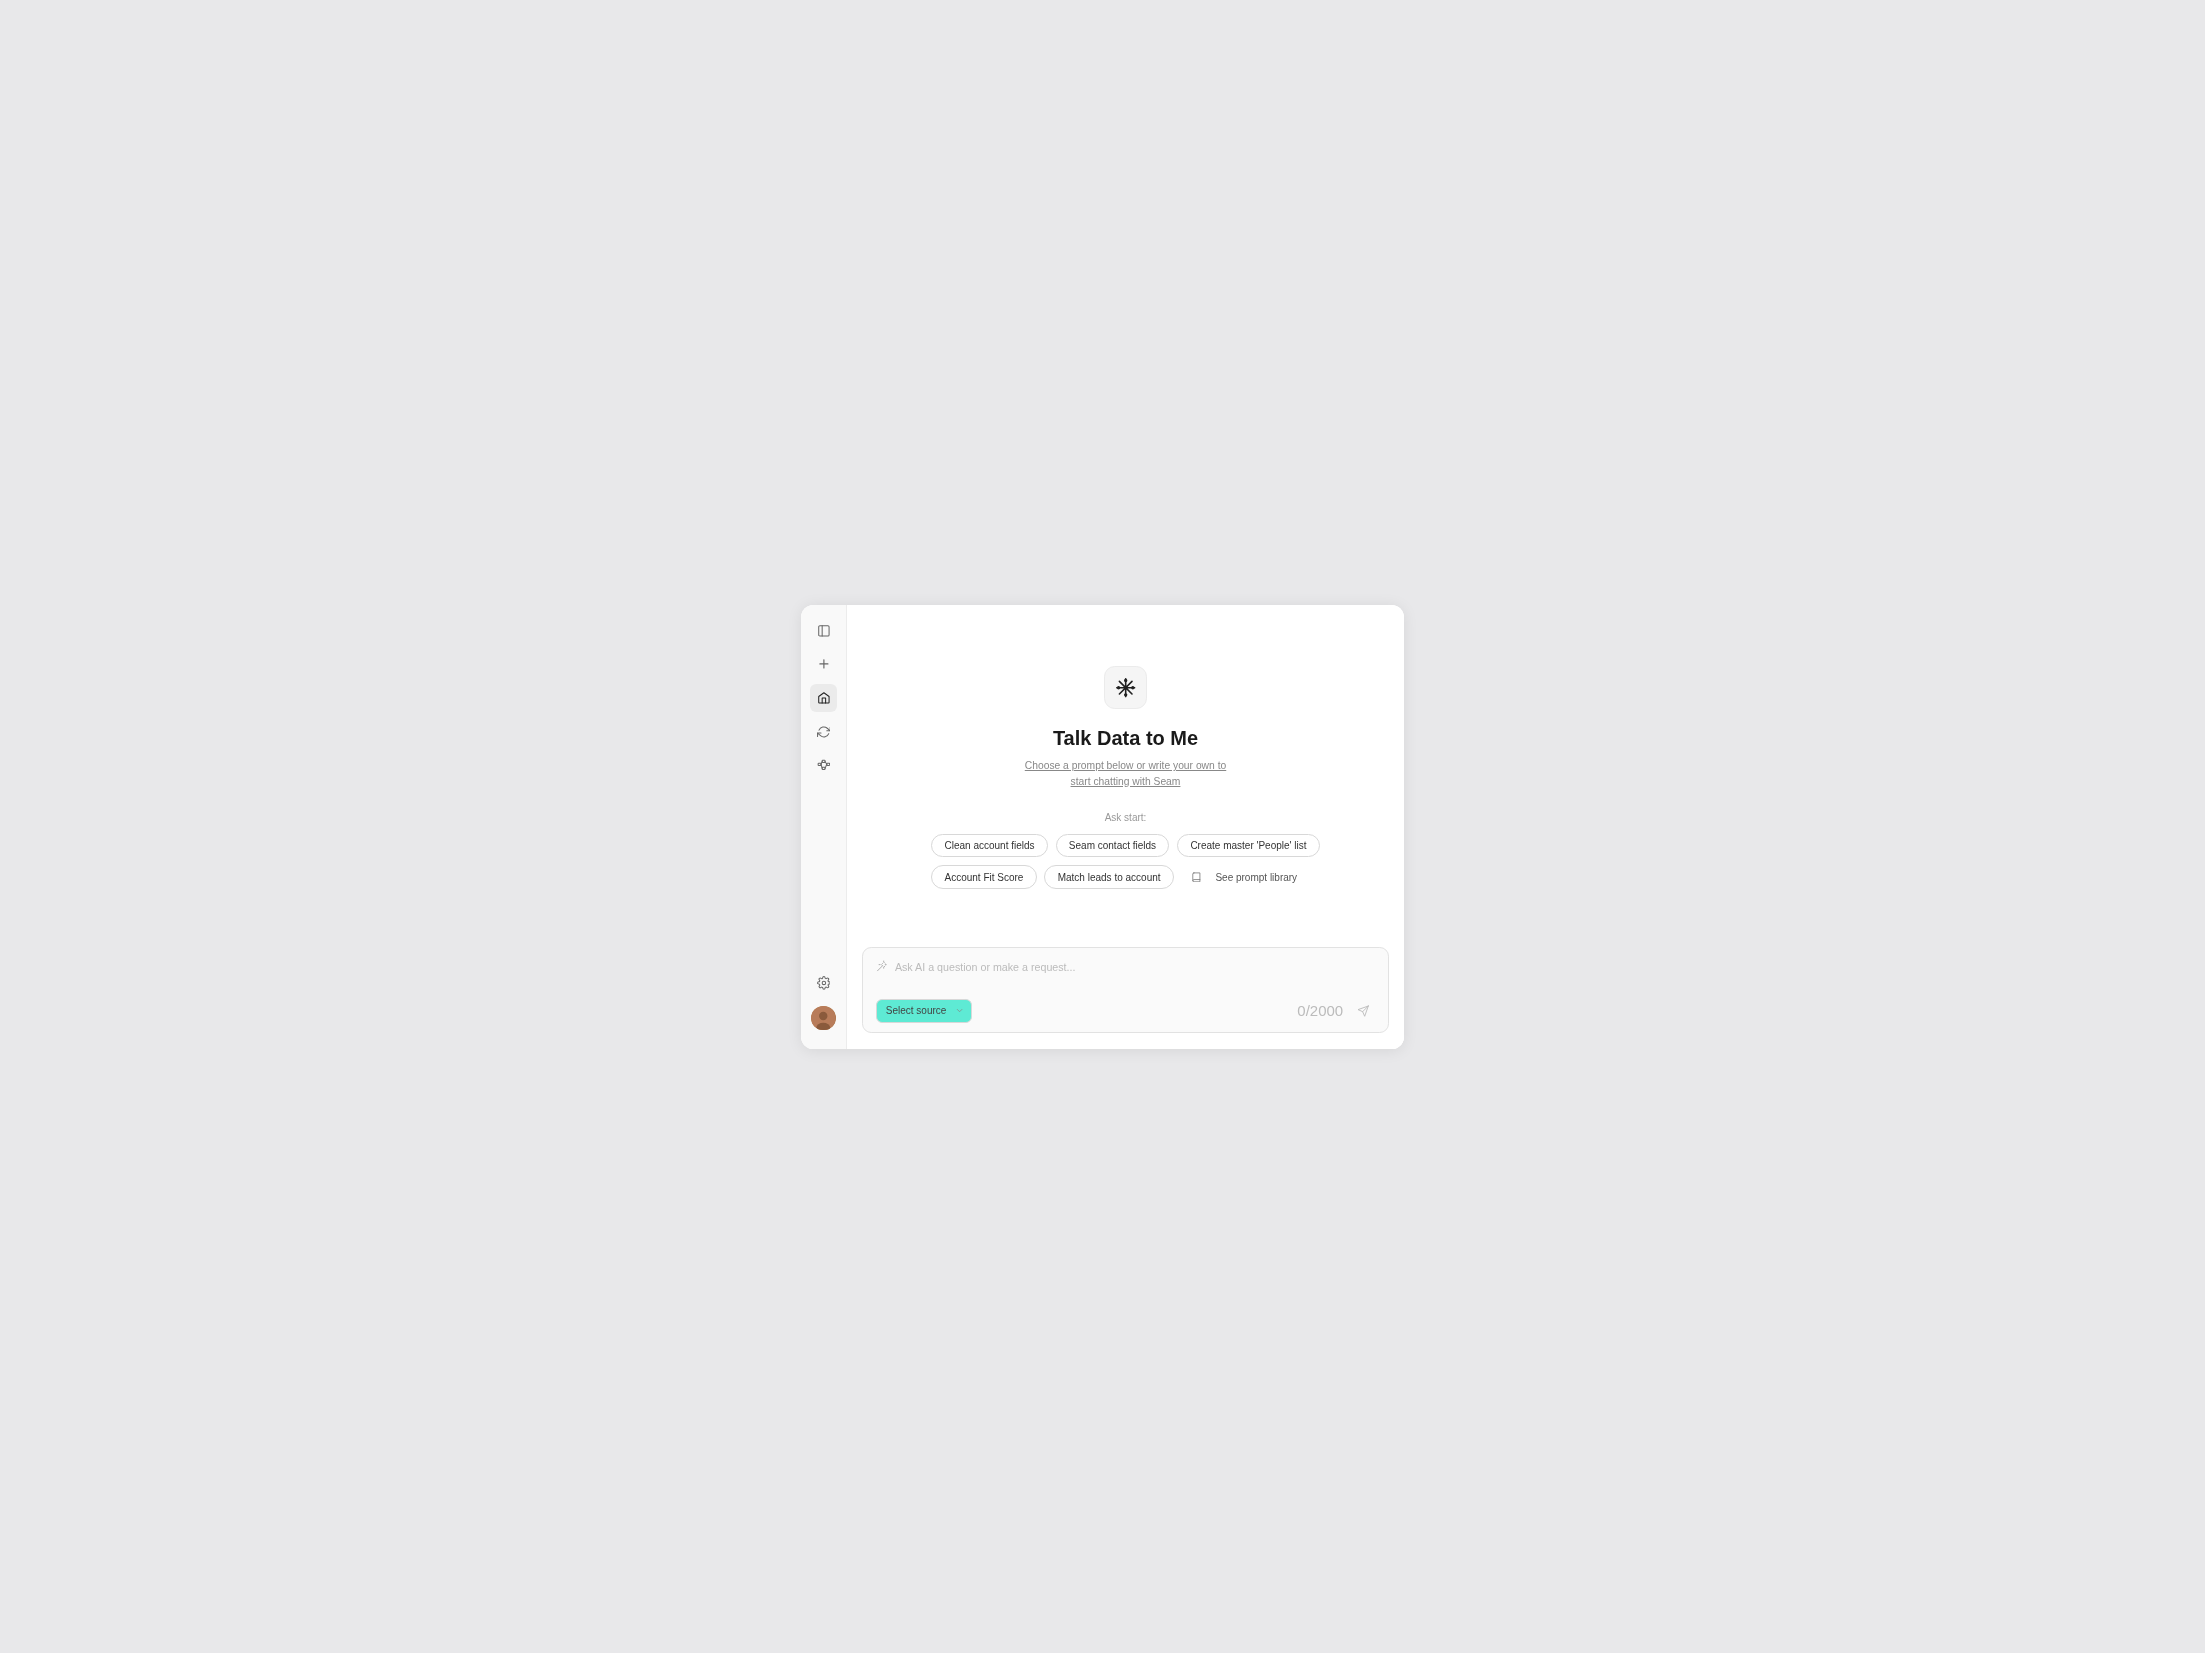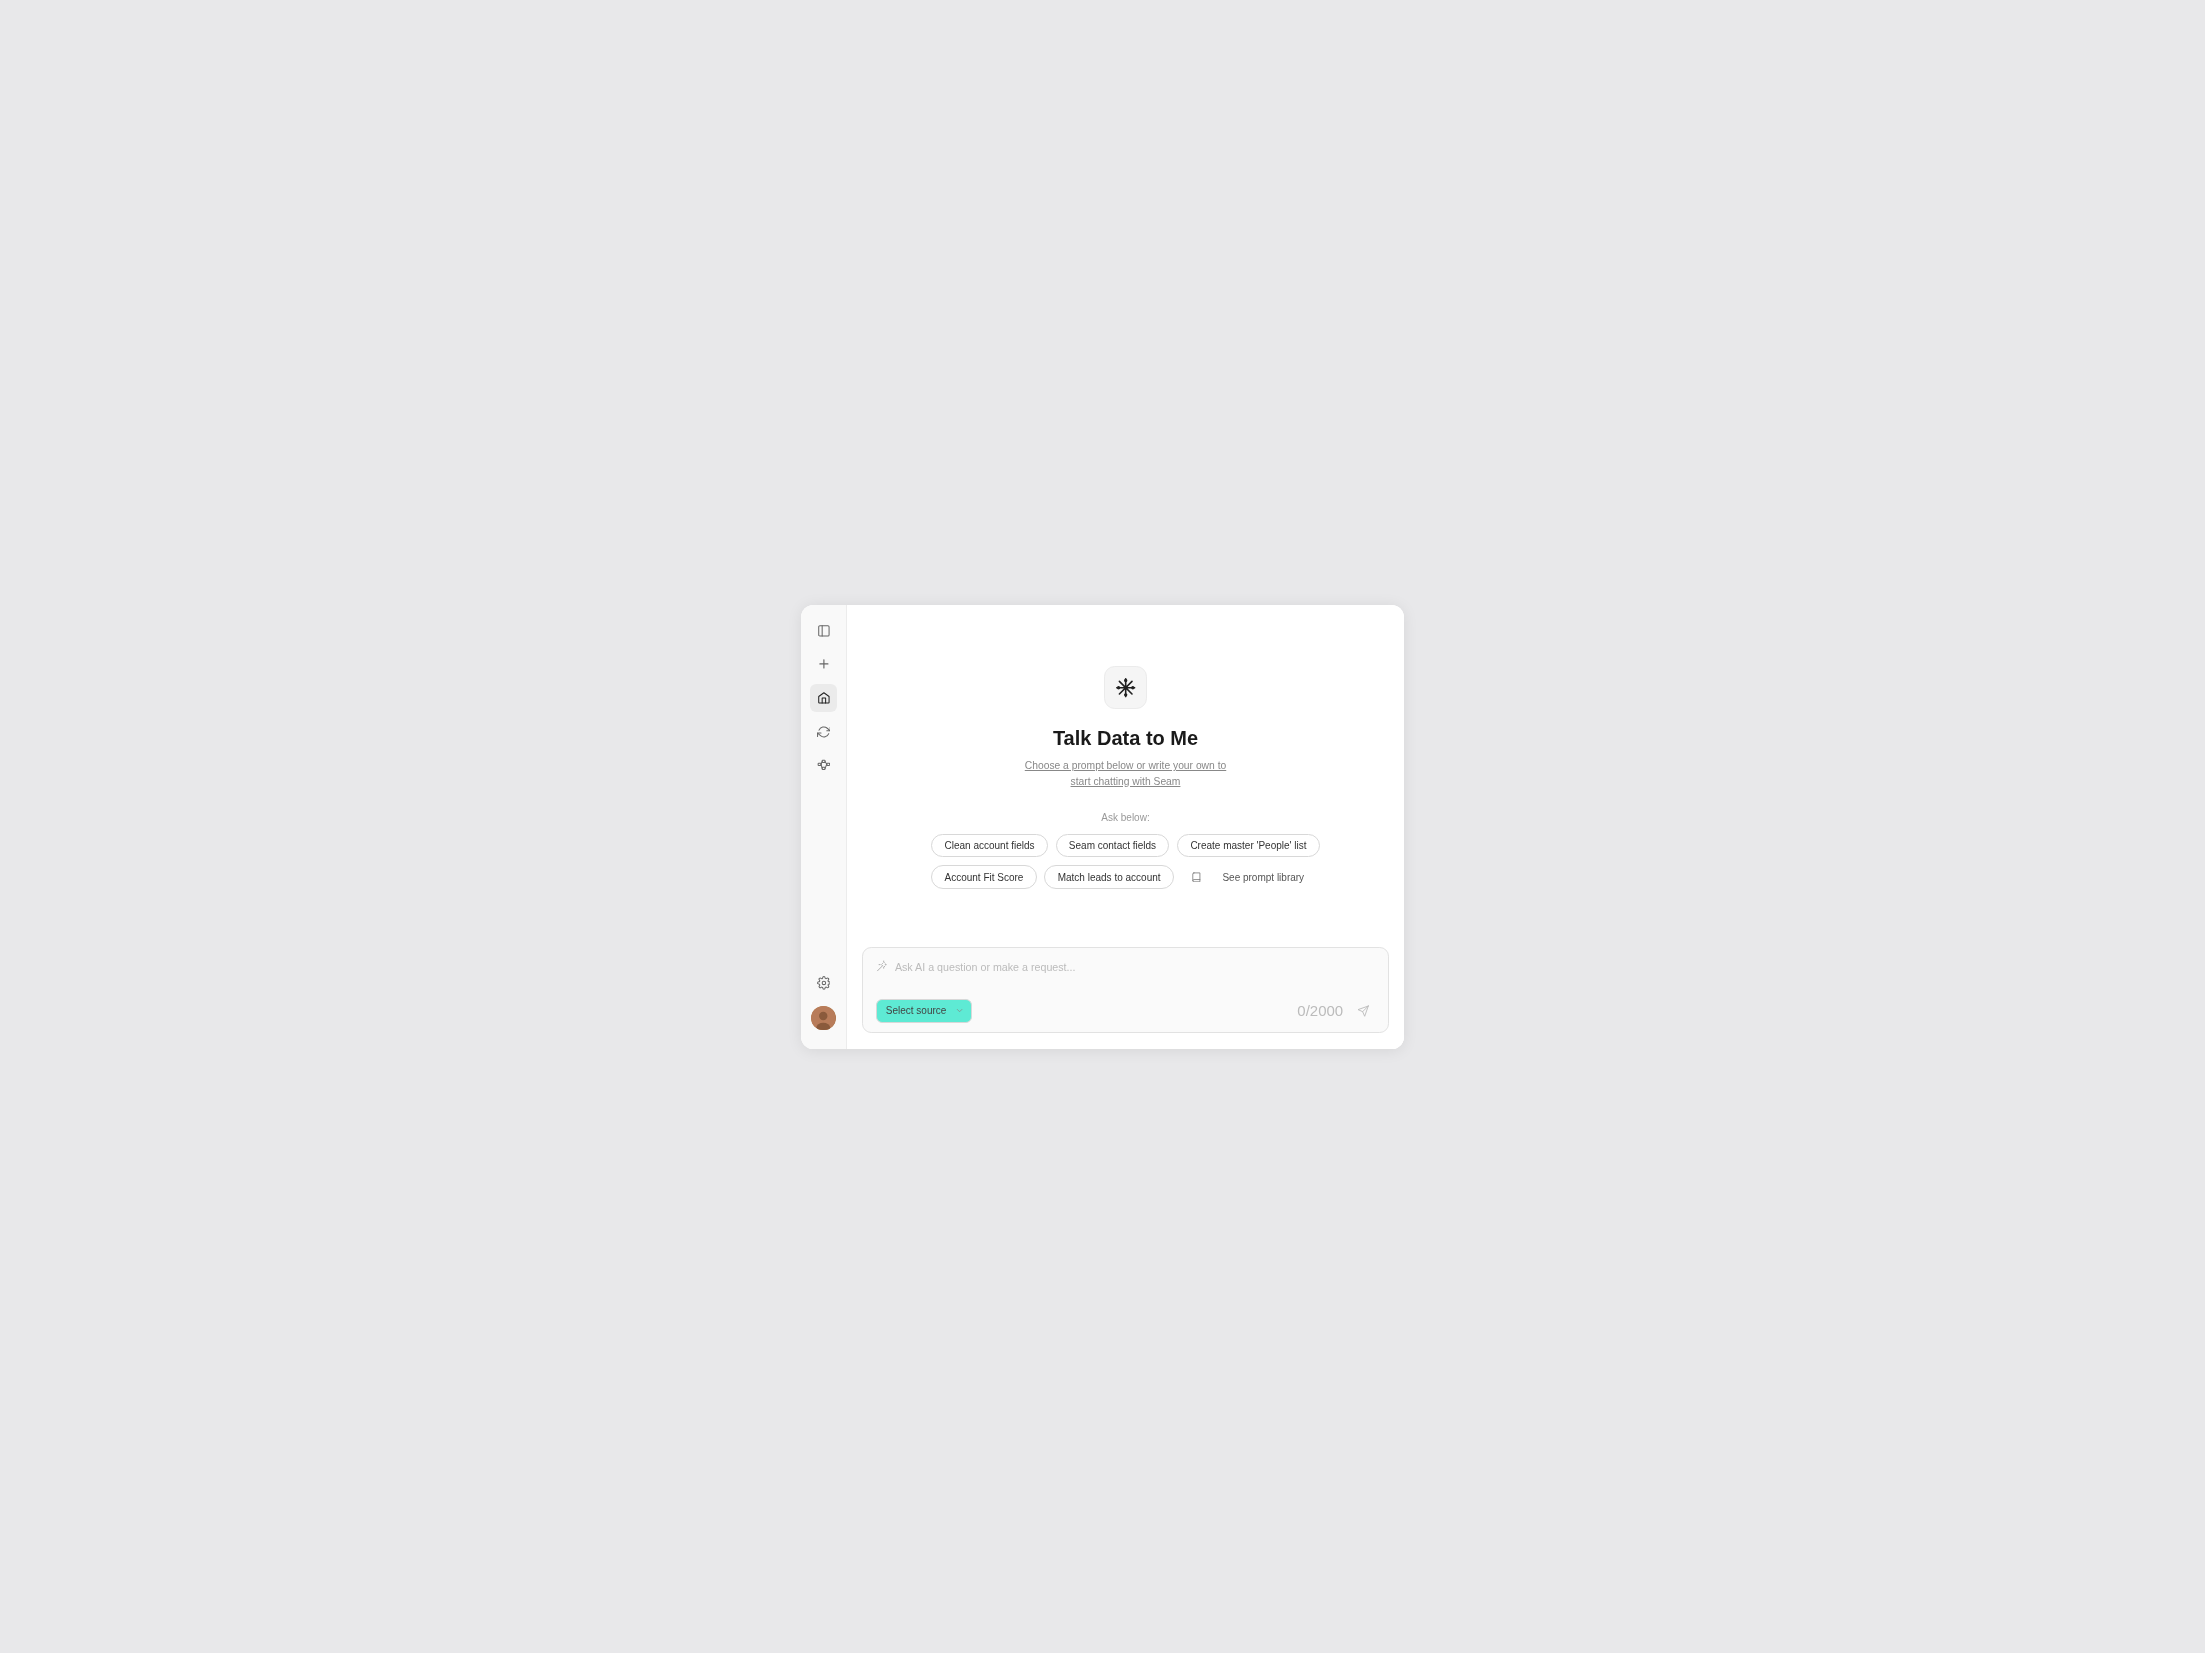--- a/index.html
+++ b/index.html
@@ -187,21 +187,21 @@
       font-size: 10px;
       color: #333;
       cursor: pointer;
       transition: background 0.15s, border-color 0.15s;
       white-space: nowrap;
     }
 
     .prompt-library-link {
       display: flex;
       align-items: center;
-      gap: 21px;
+      gap: 14px;
       font-size: 10px;
       color: #555;
       cursor: pointer;
       padding: 5.4px 9.2px;
       border-radius: 15.3px;
       transition: background 0.15s;
       text-decoration: none;
       border: none;
       background: transparent;
     }
@@ -421,21 +421,21 @@
         </svg>
       </div>
 
       <h1 class="main-title">Talk Data to Me</h1>
 
       <p class="main-subtitle">
         <span>Choose a prompt below or write your own to</span><br>
         <span>start chatting with Seam</span>
       </p>
 
-      <div class="ask-about-label">Ask below:</div>
+      <div class="ask-about-label">Ask start:</div>
 
       <div class="chips-container">
         <div class="chips-row">
           <button class="chip">
             <span>Clean account fields</span>
           </button>
           <button class="chip">
             <span>Seam contact fields</span>
           </button>
           <button class="chip">

